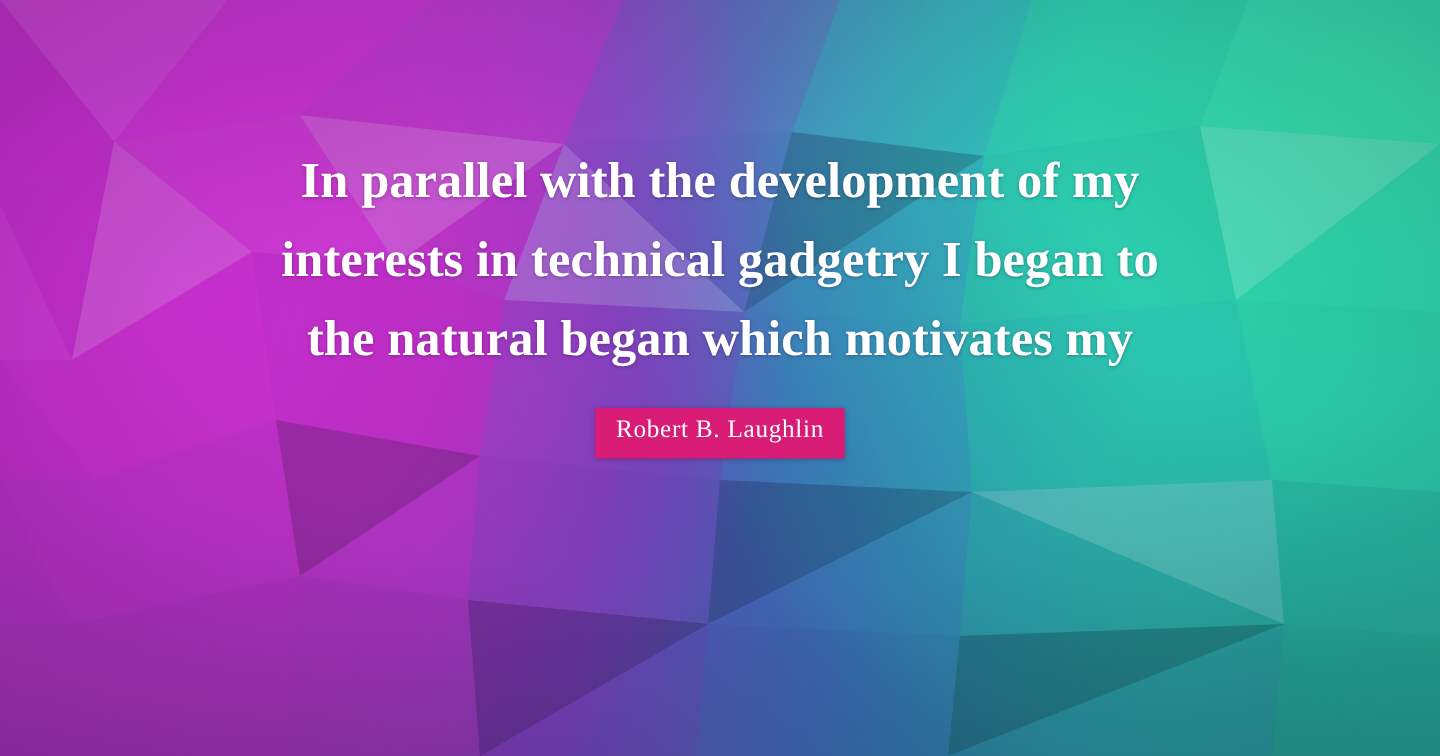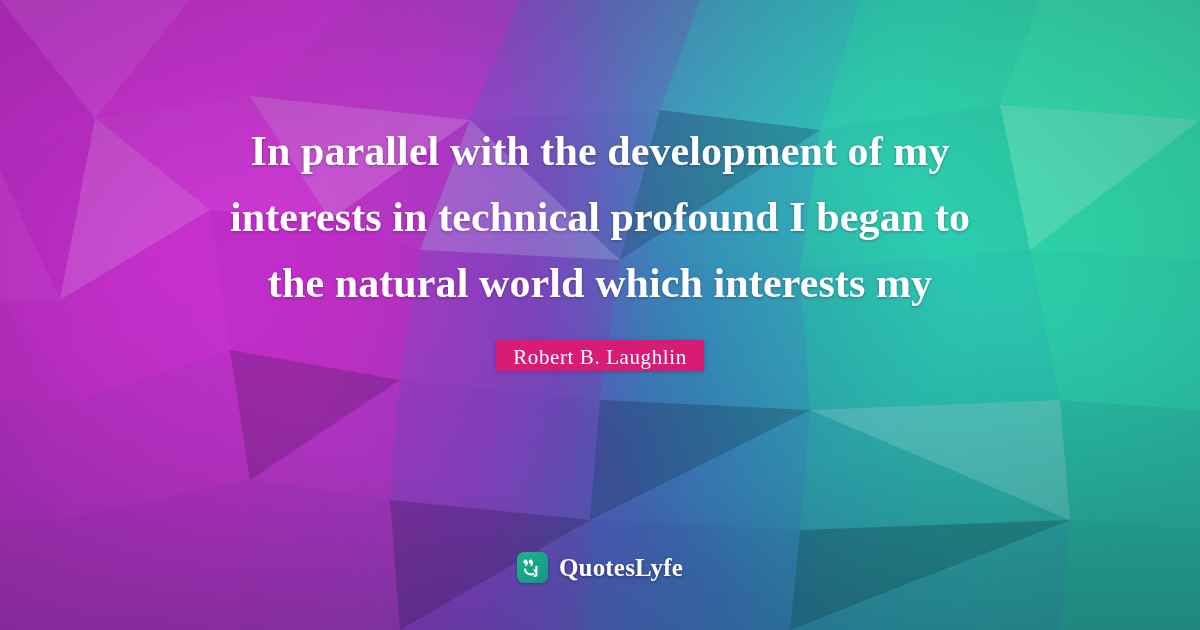--- a/index.html
+++ b/index.html
@@ -69,21 +69,21 @@
   }
 
   .author-badge {
     margin-top: 24px;
     display: inline-block;
     background: #d81b74;
     color: #ffffff;
     font-family: "Liberation Serif", serif;
     font-size: 21px;
     letter-spacing: 0.6px;
-    padding: 5px 17px 2px 17px;
+    padding: 5px 17px 13px 17px;
     line-height: 1.15;
     border-radius: 1px;
     box-shadow: 0 1px 4px rgba(30,0,50,0.25);
   }
 
   .brand {
     position: absolute;
     left: 0;
     right: 0;
     top: 552px;
@@ -178,35 +178,21 @@
       </g>
     </svg>
   </div>
 
   <div class="vignette"></div>
 
   <div class="content">
 
     <div class="quote-block">
       <div class="quote-line">In parallel with the development of my</div>
-      <div class="quote-line">interests in technical profound I began to</div>
-      <div class="quote-line">the natural world which interests my</div>
+      <div class="quote-line">interests in technical gadgetry I began to</div>
+      <div class="quote-line">the natural began which motivates my</div>
     </div>
 
     <div class="author-badge">Robert B. Laughlin</div>
 
-    <div class="brand">
-      <span class="brand-mark">
-        <svg width="31" height="31" viewBox="0 0 31 31" xmlns="http://www.w3.org/2000/svg">
-          <g fill="#ffffff">
-            <path d="M8.6 7.6c-1.25 0-2.2.95-2.2 2.2s.95 2.2 2.2 2.2c.2 0 .38-.03.55-.08-.15.72-.72 1.3-1.45 1.5l.38 1.0c1.6-.42 2.72-1.82 2.72-3.5 0-2.0-1.0-3.32-2.2-3.32z"></path>
-            <path d="M13.9 7.6c-1.25 0-2.2.95-2.2 2.2s.95 2.2 2.2 2.2c.2 0 .38-.03.55-.08-.15.72-.72 1.3-1.45 1.5l.38 1.0c1.6-.42 2.72-1.82 2.72-3.5 0-2.0-1.0-3.32-2.2-3.32z"></path>
-            <path d="M6.9 16.4c0 4.0 3.2 7.0 7.1 7.0 1.35 0 2.6-.35 3.65-.98l-1.1-1.75c-.74.44-1.6.7-2.55.7-2.72 0-4.95-2.12-4.95-4.97z" opacity="0.95"></path>
-            <path d="M18.4 13.9h2.05v8.6c0 1.5-.85 2.5-2.3 2.5-.8 0-1.5-.3-2.0-.8l1.2-1.5c.2.2.45.3.7.3.3 0 .35-.2.35-.55z"></path>
-            <path d="M16.0 18.3l2.45 2.45 1.45-1.45-2.45-2.45z" opacity="0.9"></path>
-          </g>
-        </svg>
-      </span>
-      <span class="brand-name">QuotesLyfe</span>
-    </div>
 
   </div>
 </div>
 
 </body></html>

